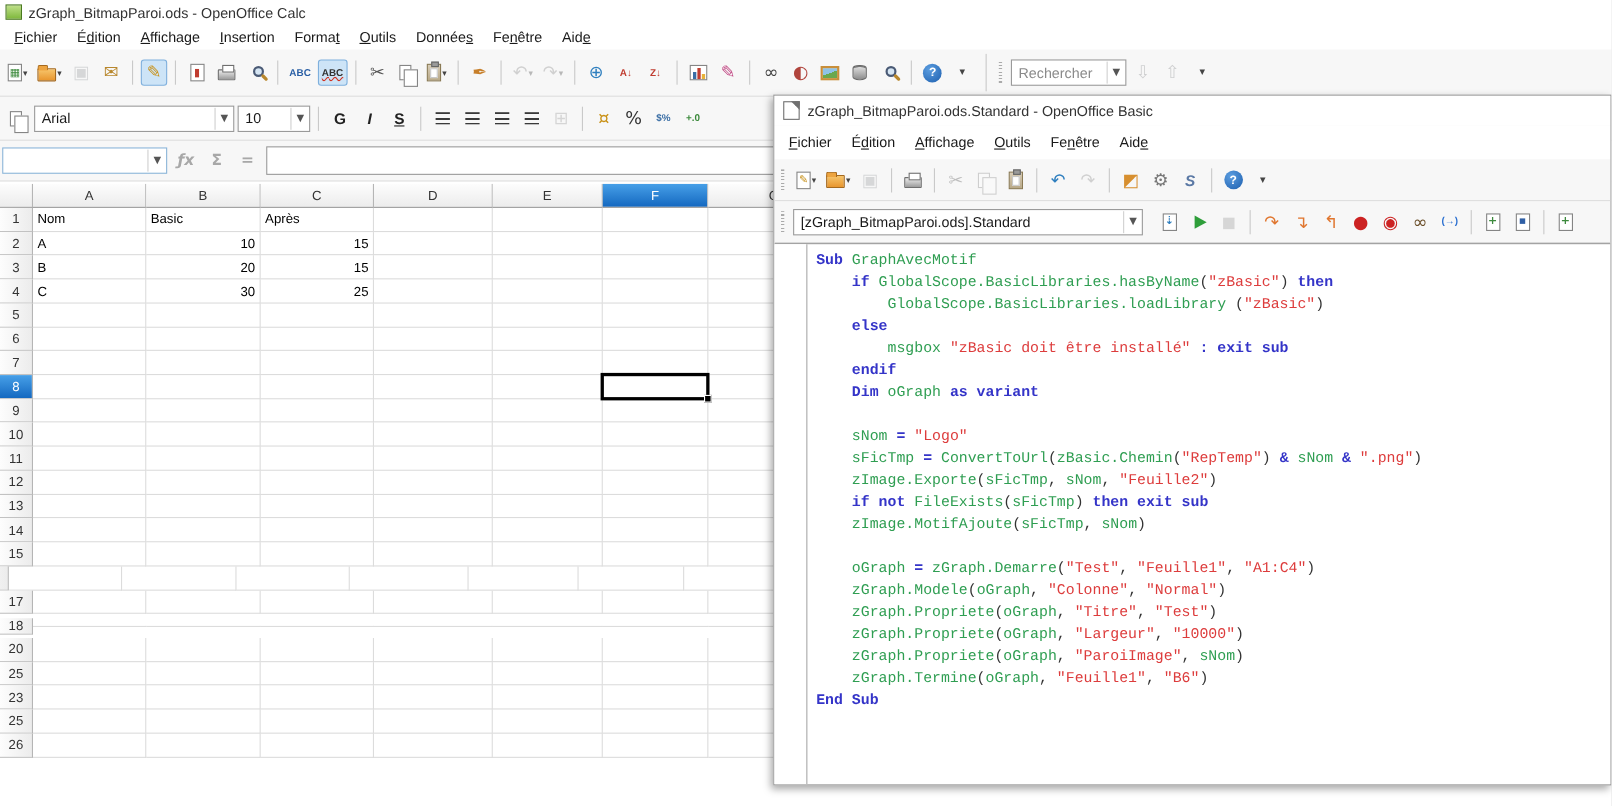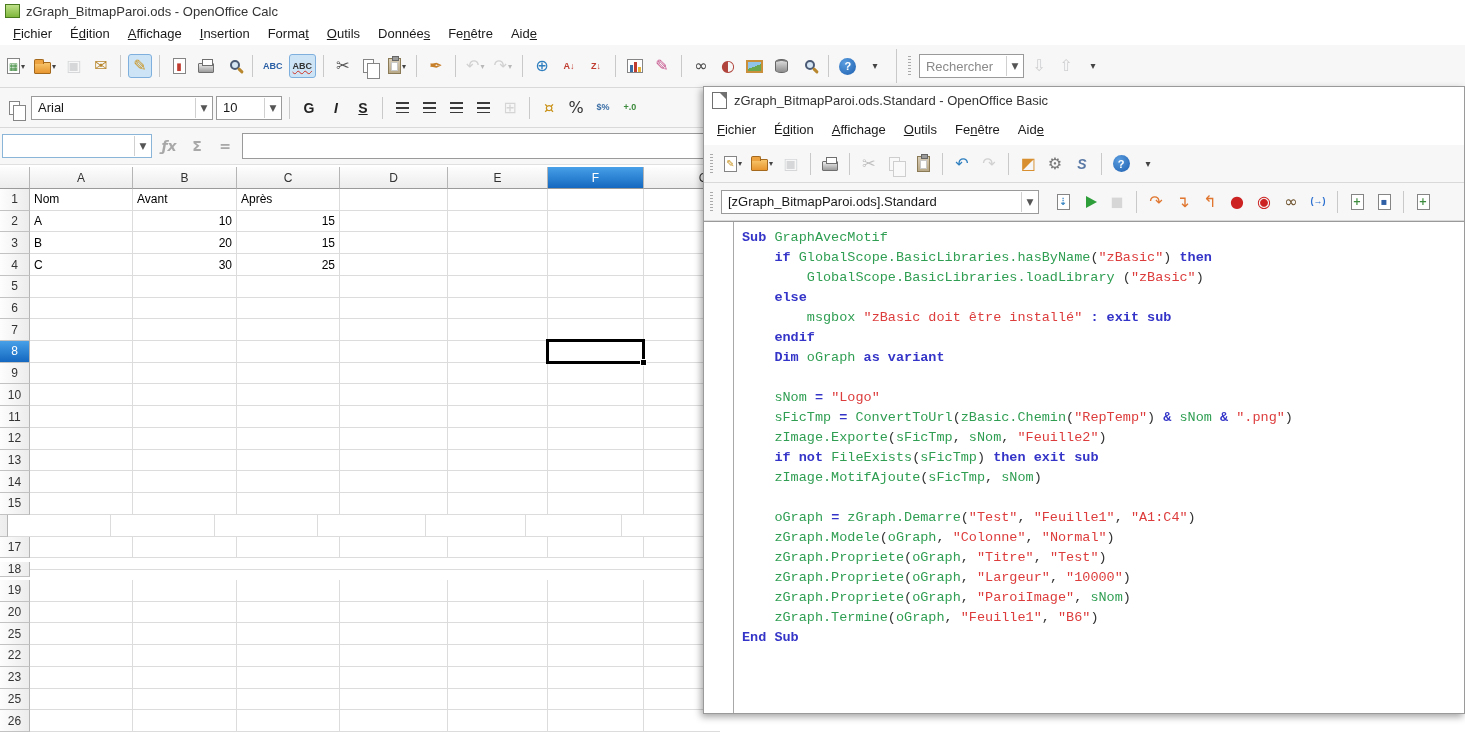--- a/index.html
+++ b/index.html
@@ -324,21 +324,21 @@
         <div class="hcell" style="width: 104px;">B</div>
         <div class="hcell" style="width: 103px;">C</div>
         <div class="hcell" style="width: 108px;">D</div>
         <div class="hcell" style="width: 100px;">E</div>
         <div class="hcell sel" style="width: 96px;">F</div>
         <div class="hcell" style="width: 120px;">G</div>
       </div>
       <div class="grow" style="height: 21.72px;">
         <div class="rhdr" style="width: 30px;">1</div>
         <div class="cell" style="width: 103px;">Nom</div>
-        <div class="cell" style="width: 104px;">Avant</div>
+        <div class="cell" style="width: 104px;">Basic</div>
         <div class="cell" style="width: 103px;">Après</div>
         <div class="cell" style="width: 108px;"></div>
         <div class="cell" style="width: 100px;"></div>
         <div class="cell" style="width: 96px;"></div>
         <div class="cell" style="width: 120px;"></div>
       </div>
       <div class="grow" style="height: 21.72px;">
         <div class="rhdr" style="width: 30px;">2</div>
         <div class="cell" style="width: 103px;">A</div>
         <div class="cell num" style="width: 104px;">10</div>
@@ -502,51 +502,31 @@
         <div class="rhdr" style="width: 30px;">18</div>
         <div class="cell" style="width: 103px;"></div>
         <div class="cell" style="width: 104px;"></div>
         <div class="cell" style="width: 103px;"></div>
         <div class="cell" style="width: 108px;"></div>
         <div class="cell" style="width: 100px;"></div>
         <div class="cell" style="width: 96px;"></div>
         <div class="cell" style="width: 120px;"></div>
       </div>
       <div class="grow" style="height: 21.72px;">
-        <div class="rhdr" style="width: 30px;">19</div>
-        <div class="cell" style="width: 103px;"></div>
-        <div class="cell" style="width: 104px;"></div>
-        <div class="cell" style="width: 103px;"></div>
-        <div class="cell" style="width: 108px;"></div>
-        <div class="cell" style="width: 100px;"></div>
-        <div class="cell" style="width: 96px;"></div>
-        <div class="cell" style="width: 120px;"></div>
-      </div>
-      <div class="grow" style="height: 21.72px;">
         <div class="rhdr" style="width: 30px;">20</div>
         <div class="cell" style="width: 103px;"></div>
         <div class="cell" style="width: 104px;"></div>
         <div class="cell" style="width: 103px;"></div>
         <div class="cell" style="width: 108px;"></div>
         <div class="cell" style="width: 100px;"></div>
         <div class="cell" style="width: 96px;"></div>
         <div class="cell" style="width: 120px;"></div>
       </div>
       <div class="grow" style="height: 21.72px;">
         <div class="rhdr" style="width: 30px;">25</div>
-        <div class="cell" style="width: 103px;"></div>
-        <div class="cell" style="width: 104px;"></div>
-        <div class="cell" style="width: 103px;"></div>
-        <div class="cell" style="width: 108px;"></div>
-        <div class="cell" style="width: 100px;"></div>
-        <div class="cell" style="width: 96px;"></div>
-        <div class="cell" style="width: 120px;"></div>
-      </div>
-      <div class="grow" style="height: 21.72px;">
-        <div class="rhdr" style="width: 30px;">22</div>
         <div class="cell" style="width: 103px;"></div>
         <div class="cell" style="width: 104px;"></div>
         <div class="cell" style="width: 103px;"></div>
         <div class="cell" style="width: 108px;"></div>
         <div class="cell" style="width: 100px;"></div>
         <div class="cell" style="width: 96px;"></div>
         <div class="cell" style="width: 120px;"></div>
       </div>
       <div class="grow" style="height: 21.72px;">
         <div class="rhdr" style="width: 30px;">23</div>

